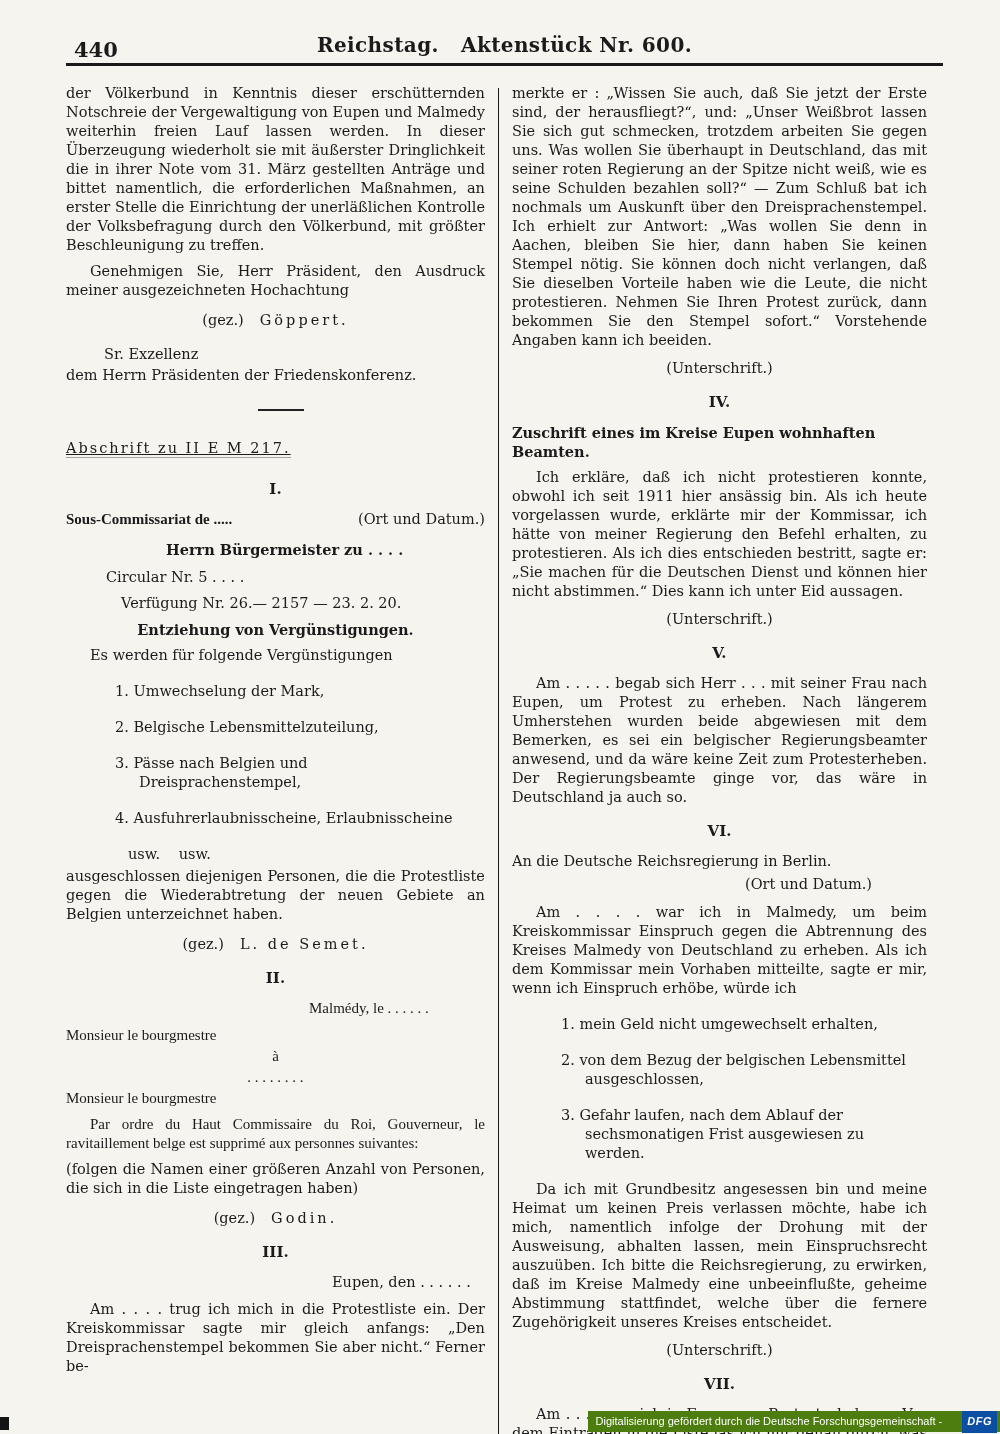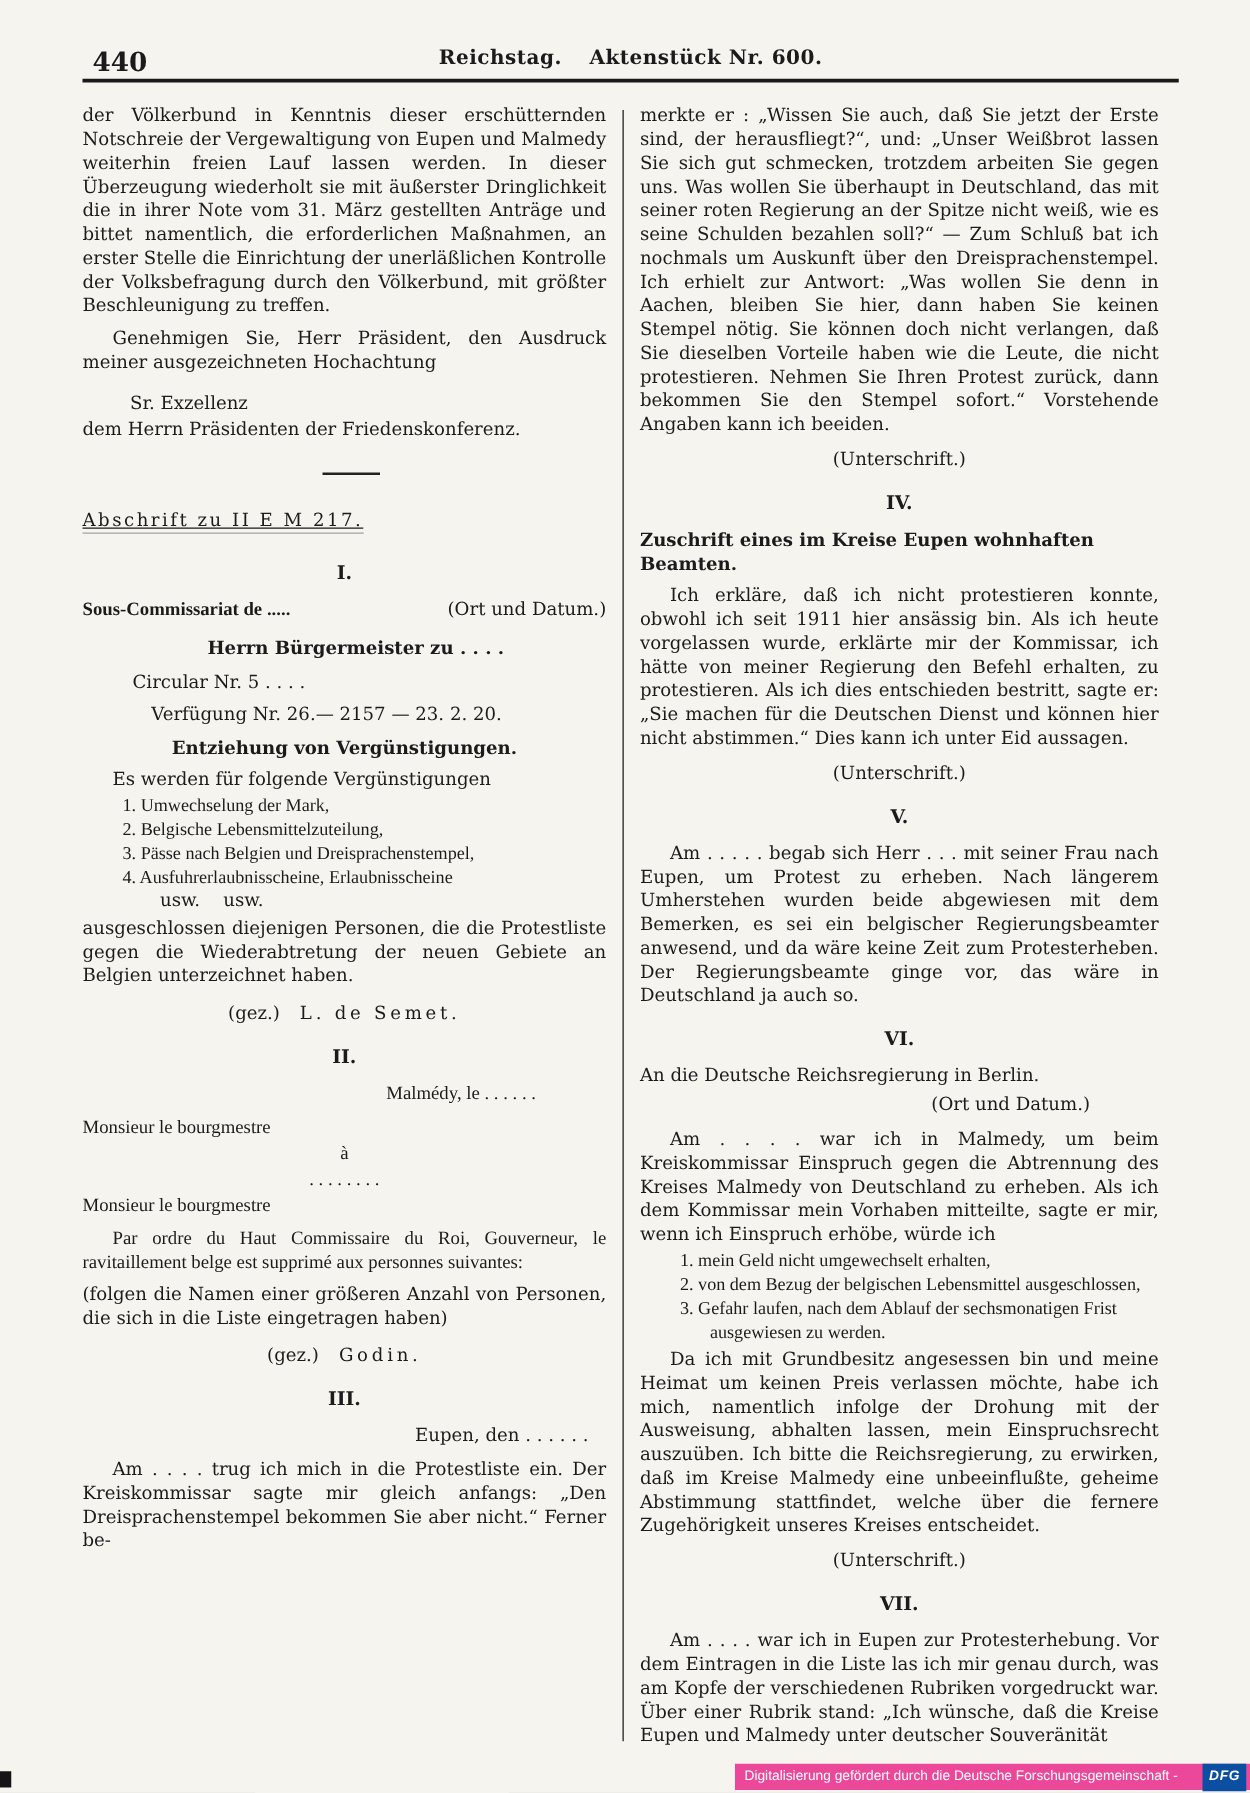--- a/index.html
+++ b/index.html
@@ -11,21 +11,21 @@
     color:#1b1b1b;
     font-family:"DejaVu Serif", serif;
     font-size:14.5px;
     line-height:19px;
     overflow:hidden;
   }
 
   
   .page-header { position:absolute; top:36px; left:66px; right:57px; height:26px; }
   .page-num { position:absolute; left:8px; top:4px; font-weight:bold; font-size:21px; }
-  .header-title { display:flex; justify-content:center; gap:22px; font-weight:bold; font-size:16px; letter-spacing:.4px;align-items:center; }
+  .header-title { display:flex; justify-content:center; gap:22px; font-weight:bold; font-size:20px; letter-spacing:.4px;align-items:center; }
   .header-rule { position:absolute; top:63px; left:66px; right:57px; border-top:3px solid #1a1a1a; }
 
   
   .columns { position:absolute; top:84px; left:66px; right:73px; display:flex; align-items:stretch; }
   .col { width:427px; }
   .col-right { width:423px; }
   .col-divider { width:1px; background:#1a1a1a; margin:4px 13px 8px 13px; }
 
   .para { margin:0 0 2px 0; }
   .just { text-align:justify; }
@@ -48,31 +48,31 @@
   .doc-heading { text-align:center; font-weight:bold; font-size:18.5px; line-height:1.4; margin:0 0 12px; }
   .doc-heading .u { text-decoration:underline; text-underline-offset:3px; }
 
   .line-flex { display:flex; justify-content:space-between; margin-bottom:11px; }
   .ind-100 { padding-left:100px; margin-bottom:9px;font-weight:bold; }
   .ind-40 { padding-left:40px; margin-bottom:7px; }
   .ind-55 { padding-left:55px; margin-bottom:7px; }
   .subheading { margin:4px 0 7px; }
 
   .list { margin:0 0 3px; }
-  .list-item { padding-left:56px; text-indent:-24px; margin:0;font-family:Liberation Serif, serif; }
+  .list-item { padding-left:56px; text-indent:-24px; margin:17px; }
   .usw { padding-left:62px; word-spacing:14px; margin-bottom:3px; }
 
   .dateline { padding-left:243px; margin-bottom:8px; }
   .dateline2 { padding-left:266px; margin-bottom:8px; }
   .ortdatum { text-align:right; padding-right:55px; margin:4px 0 9px; }
 
   
   .footer-bar {
     position:absolute; right:0; bottom:2px; height:21px;
-    background:#ec4899; display:flex; align-items:center; gap:5px;
+    background:#4d7c0f; display:flex; align-items:center; gap:5px;
     padding:0 3px 0 8px;
     font-family:"Liberation Sans", sans-serif;
   }
   .footer-text { color:#ffffff; font-size:11px; white-space:nowrap; }
   .dfg-logo {
     background:#0b4ea2; color:#ffffff; font-weight:bold; font-style:italic;
     font-size:11px; padding:1px 5px 2px; letter-spacing:.5px;margin-left:15px;
   }
   .bottom-mark { position:absolute; left:0; bottom:4px; width:9px; height:13px; background:#141414; }
 </style>
@@ -89,20 +89,23 @@
     </div>
   </div>
   <div class="header-rule"></div>
 
   <div class="columns">
 
     <div class="col">
       <p class="para just gap-s">der Völkerbund in Kenntnis dieser erschütternden Notschreie der Vergewaltigung von Eupen und Malmedy weiterhin freien Lauf lassen werden. In dieser Überzeugung wiederholt sie mit äußerster Dringlichkeit die in ihrer Note vom 31. März gestellten Anträge und bittet namentlich, die erforderlichen Maßnahmen, an erster Stelle die Einrichtung der unerläßlichen Kontrolle der Volksbefragung durch den Völkerbund, mit größter Beschleunigung zu treffen.</p>
       <p class="para just indent">Genehmigen Sie, Herr Präsident, den Ausdruck meiner ausgezeichneten Hochachtung</p>
 
+      <div class="sig">
+        <span>(gez.)</span><span class="sig-name">Göppert.</span>
+      </div>
 
       <p class="para addr-1">Sr. Exzellenz</p>
       <p class="para">dem Herrn Präsidenten der Friedenskonferenz.</p>
 
       <div class="small-rule"></div>
 
       <p class="para abschrift"><span class="u-line">Abschrift zu II E M 217.</span></p>
 
 
       <div class="roman">I.</div>

